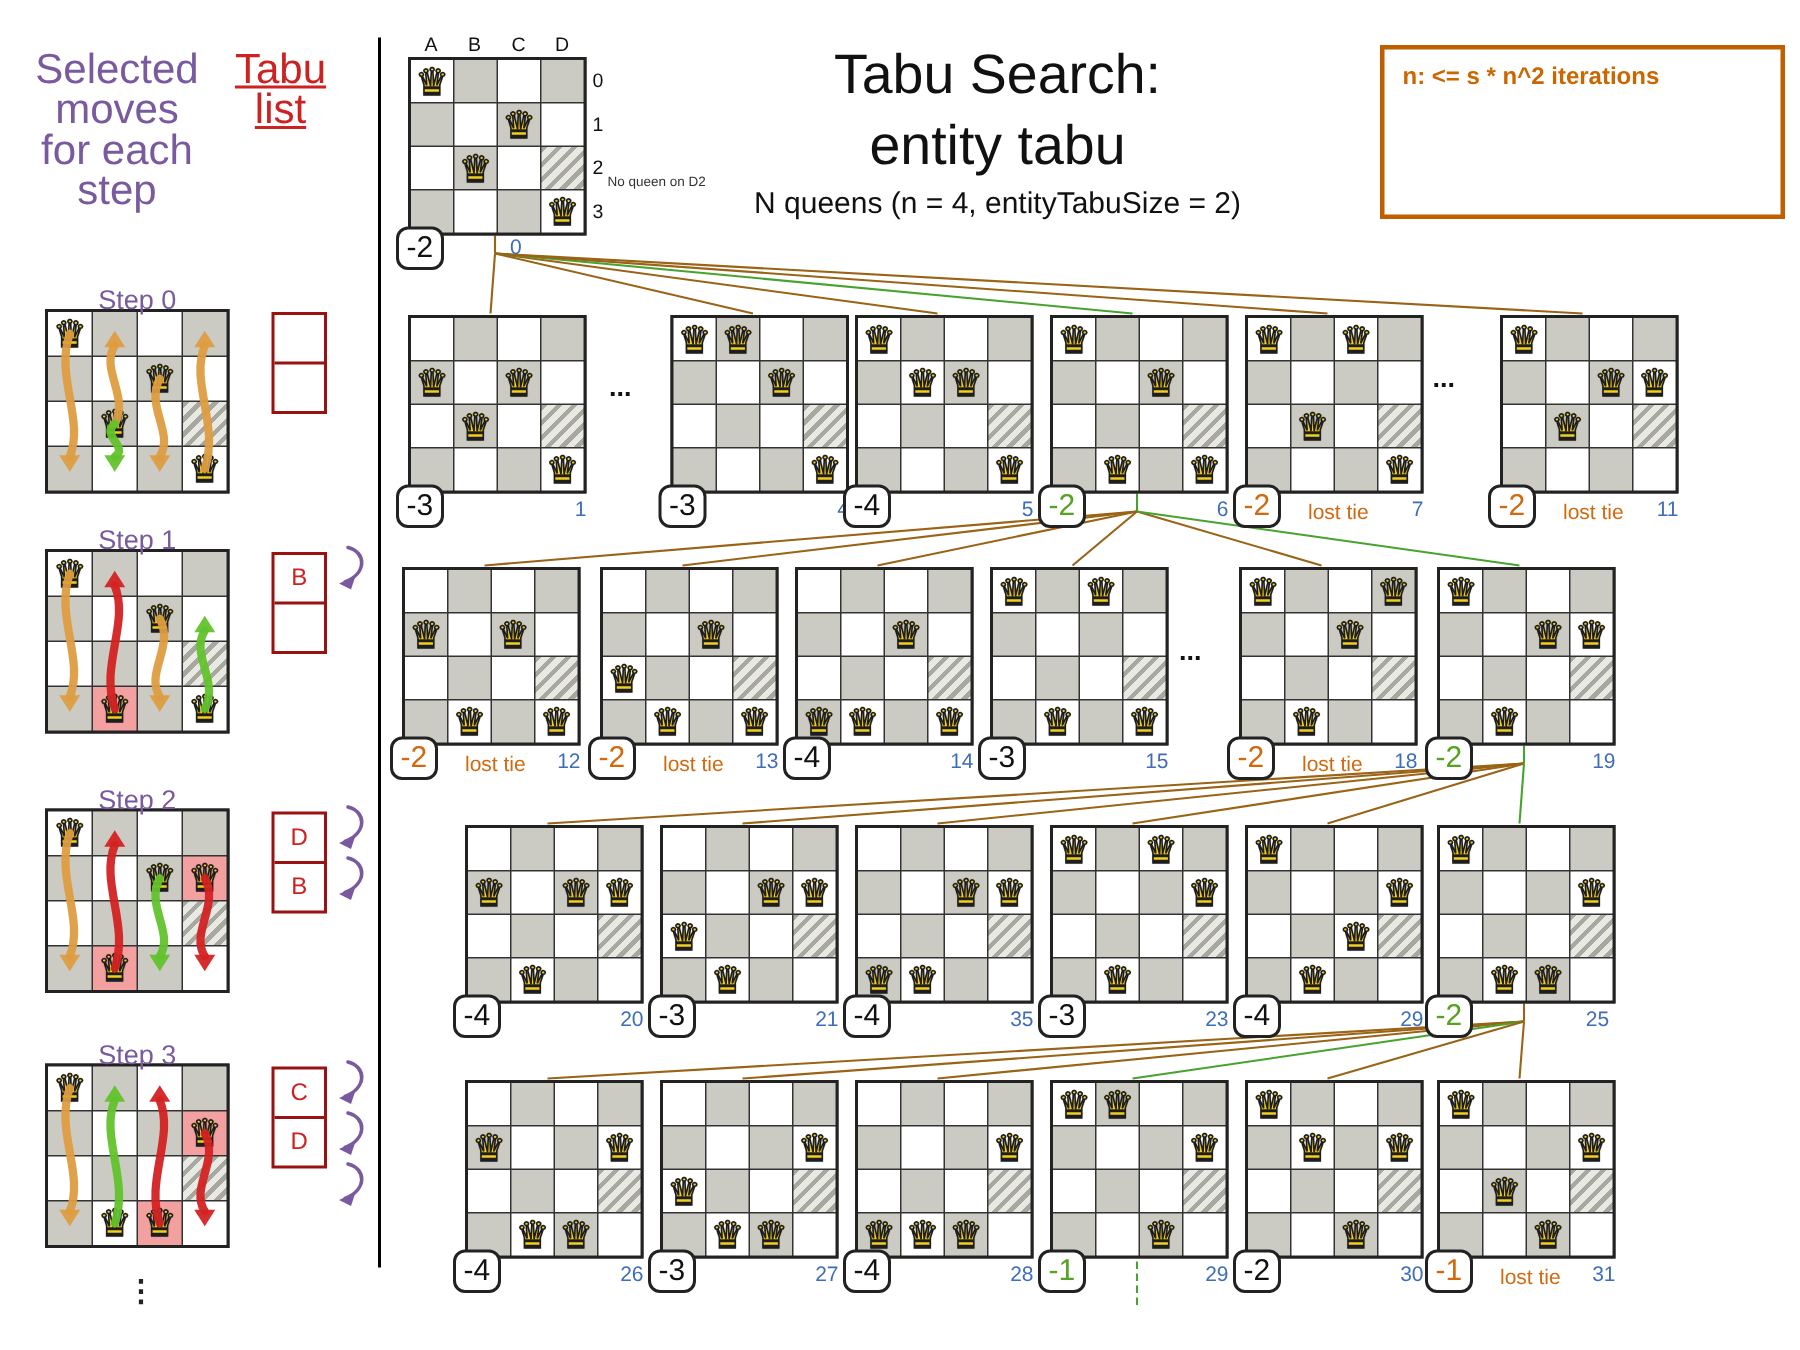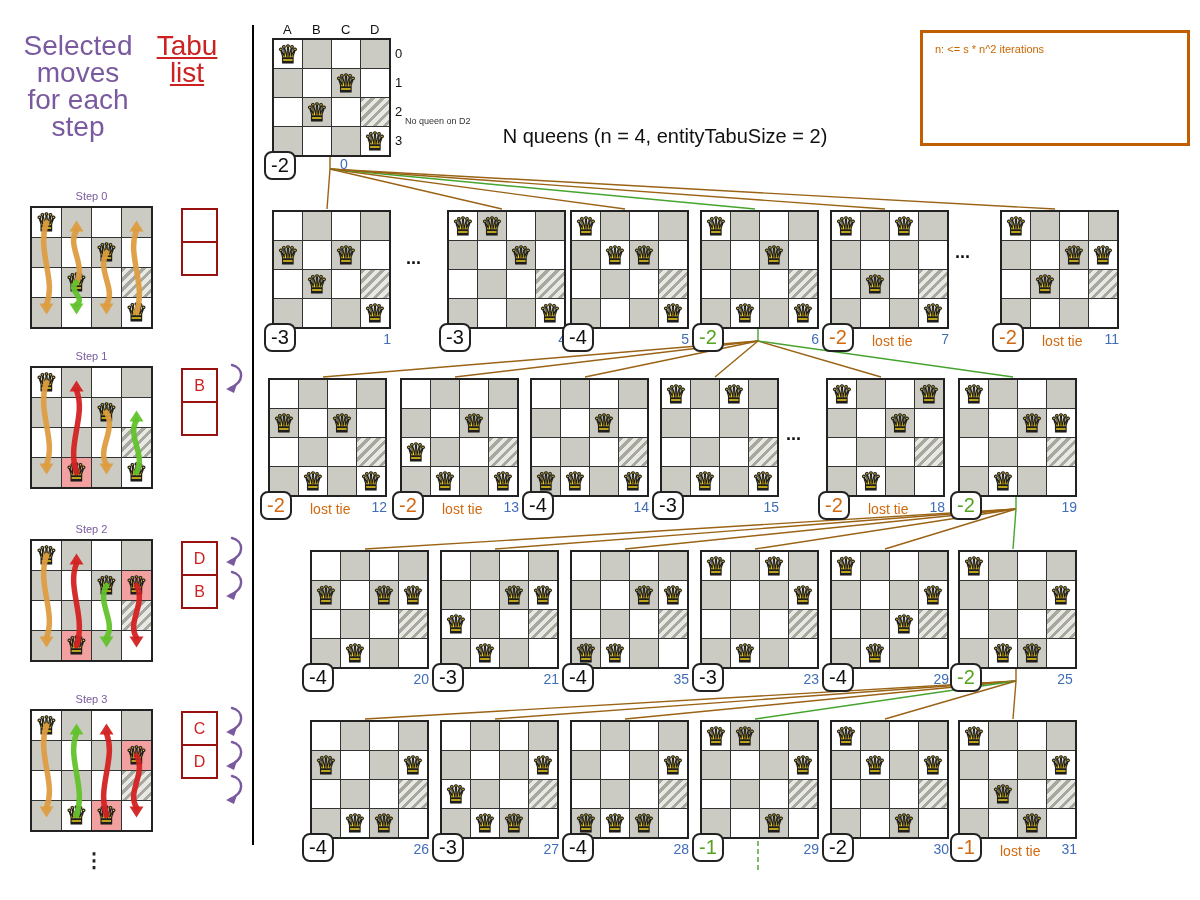--- a/index.html
+++ b/index.html
@@ -5,23 +5,23 @@
   html,body{margin:0;padding:0;}
   body{width:1200px;height:900px;position:relative;background:#fff;overflow:hidden;
        font-family:"Liberation Sans",sans-serif;color:#111;}
   
   .left-head{position:absolute;width:150px;text-align:center;font-size:28px;line-height:27px;}
   .purple{color:#7a5a9f;}
   .redtxt{color:#cc2222;}
   .title{position:absolute;left:420px;width:490px;text-align:center;font-size:37px;line-height:47px;}
   .subtitle{position:absolute;left:420px;width:490px;text-align:center;font-size:20px;}
   .notebox{position:absolute;left:920px;top:30px;width:264px;height:110px;border:3px solid #c05f00;}
-  .notebox .txt{position:absolute;left:12px;top:10px;font-size:11px;color:#cc6600;}
+  .notebox .txt{position:absolute;left:12px;top:10px;font-size:16px;color:#cc6600;font-weight:bold;}
   .vdivider{position:absolute;left:252px;top:25px;width:2px;height:820px;background:#000;z-index:1;}
-  .steplabel{position:absolute;width:123px;text-align:center;font-size:11px;color:#7a5a9f;z-index:3;}
+  .steplabel{position:absolute;width:123px;text-align:center;font-size:18px;color:#7a5a9f;z-index:3;}
   .vellipsis{position:absolute;font-size:20px;font-weight:bold;color:#222;letter-spacing:0;}
   
   .board{position:absolute;background:#333;border:2px solid #222;display:grid;gap:1px;z-index:2;}
   .cell{position:relative;display:flex;align-items:center;justify-content:center;overflow:visible;}
   .light{background:#ffffff;}
   .dark{background:#cbcbc4;}
   .hatch{background:repeating-linear-gradient(135deg,#a8a8a0 0 3px,#e9e9e3 3px 7px);}
   .hl{background:#f2a0a0 !important;}
   .queen{font-family:"DejaVu Sans",sans-serif;font-size:25px;line-height:1;color:#f3cf1c;
          -webkit-text-stroke:1.1px #1d1d1d;text-shadow:0 0 1px #000;z-index:2;}
@@ -53,20 +53,22 @@
   <div>moves</div>
   <div>for each</div>
   <div>step</div>
 </div>
 <div class="left-head redtxt" style="left:112px;top:32px;text-decoration:underline;">
   <div>Tabu</div>
   <div>list</div>
 </div>
 
 <div class="title" style="top:26px;">
+  <div>Tabu Search:</div>
+  <div>entity tabu</div>
 </div>
 <div class="subtitle" style="top:125px;">N queens (n = 4, entityTabuSize = 2)</div>
 
 <div class="notebox">
   <div class="txt">n: &lt;= s * n^2 iterations</div>
 </div>
 
 <div class="vellipsis" style="left:84px;top:848px;">⋮</div>
 
 <svg width="1200" height="900" style="left: 0px; top: 0px; z-index: 1;">

